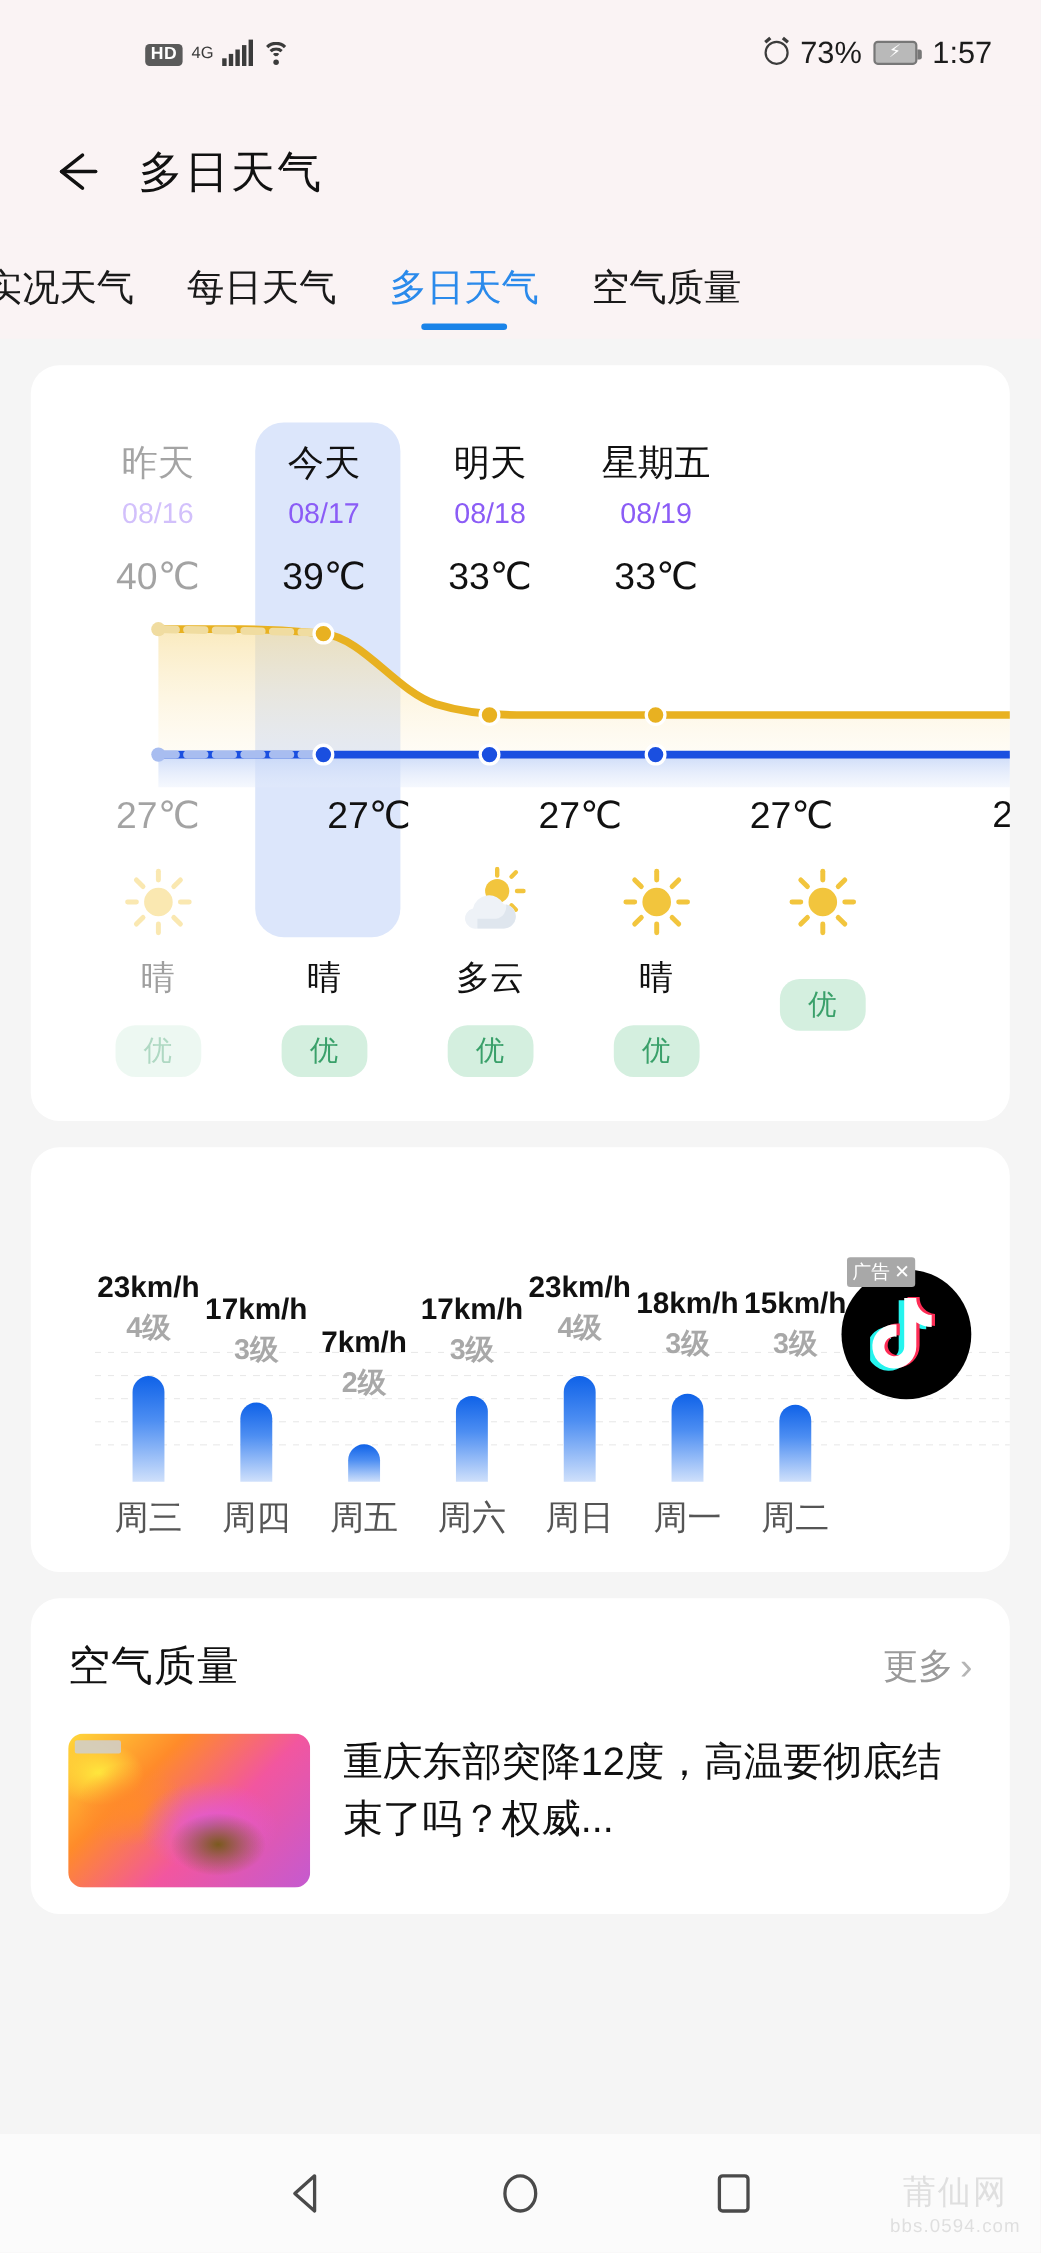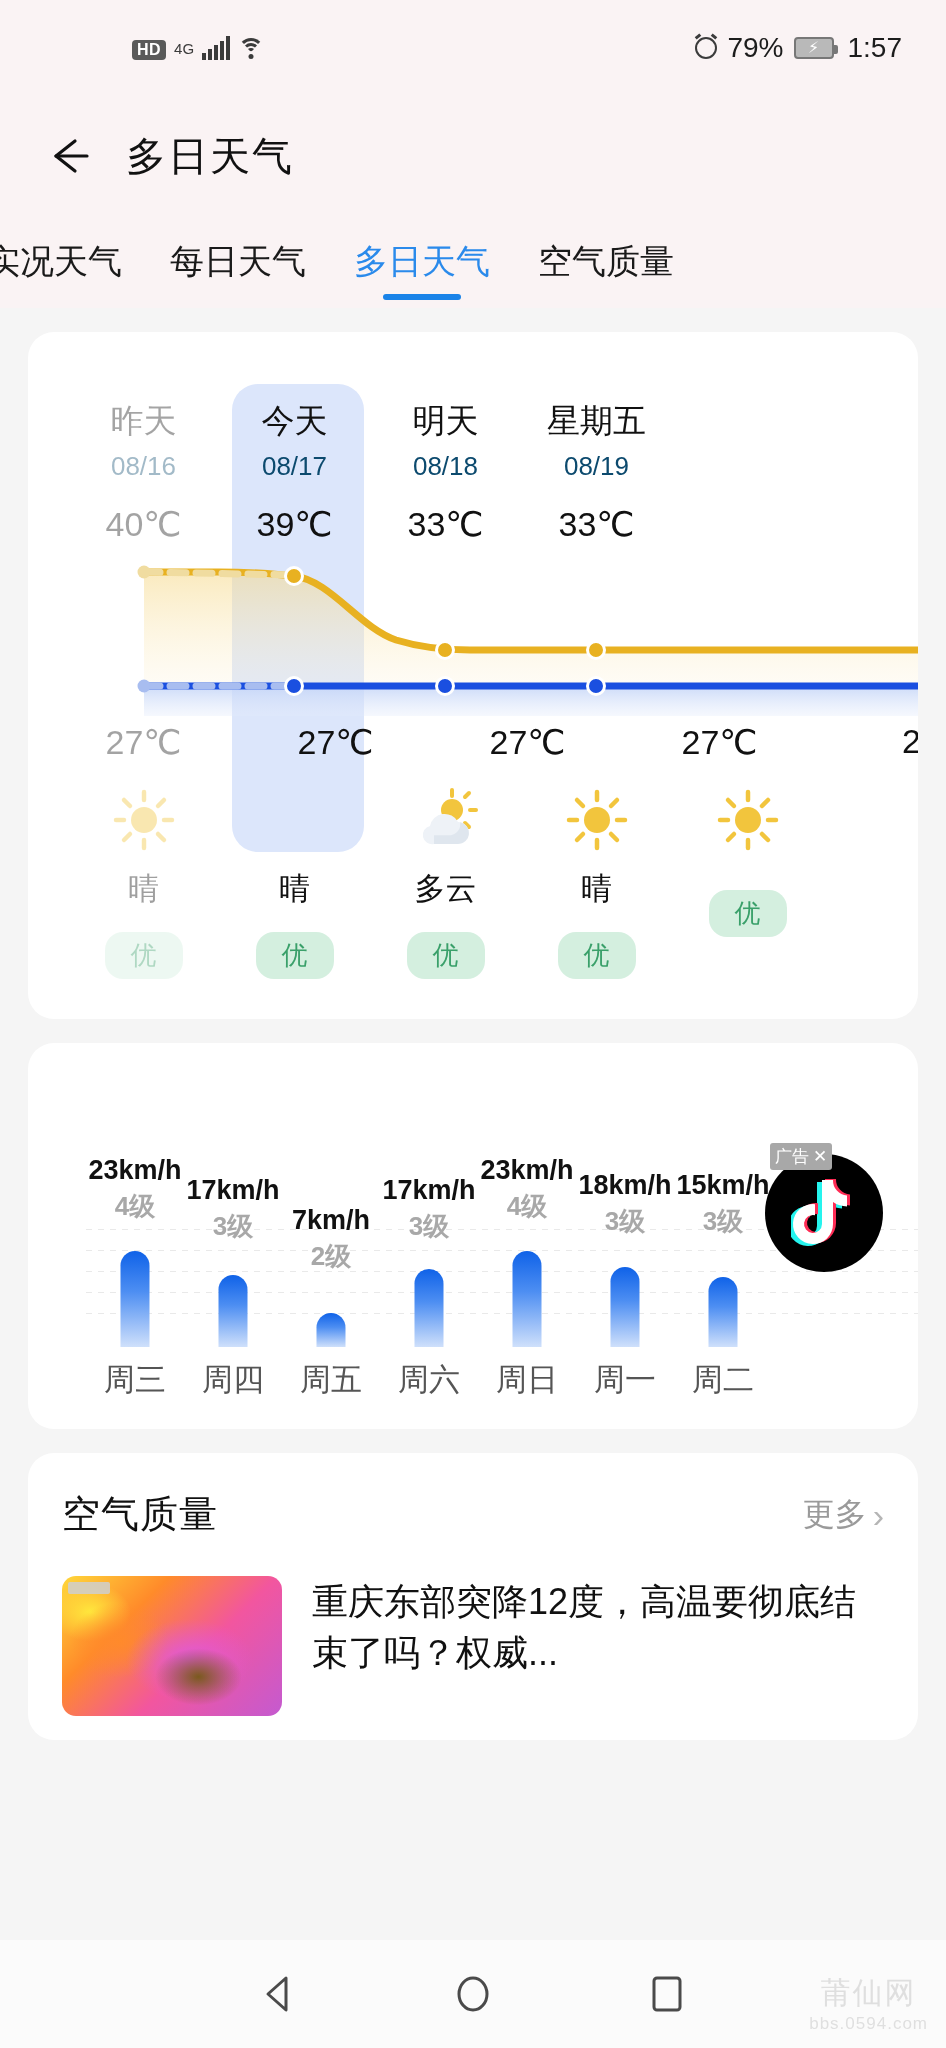--- a/index.html
+++ b/index.html
@@ -92,21 +92,21 @@
   .days-wrap { position:relative; margin-top:34px; }
   .days { display:flex; position:relative; }
   .day-col { width:151px; flex:0 0 151px; text-align:center; position:relative;
     cursor:pointer; }
   .day-col:first-child { margin-left: 40px; }
   .day-col.faded { opacity:.38; }
   .hl-box { position:absolute; left:204px; top:-16px; width:132px; height:468px;
     background:#dce6fb; border-radius:26px; z-index:0; }
   .day-col > * { position:relative; z-index:1; }
   .d-name { font-size:33px;color:#111;line-height:1.25; }
-  .d-date { font-size:26px;color:#0c4a6e;margin-top:10px; }
+  .d-date { font-size:26px;color:#8b5cf6;margin-top:10px; }
   .d-high { font-size:34px;color:#111;margin-top:22px; }
 
   
   .chart { position:relative; height:158px; margin-top:14px; }
   .chart svg { position:absolute; left:0; top:0; }
   .chart .fade-l { position:absolute;left:0;top:0;width:110px;height:100%;
     background:linear-gradient(90deg,rgba(255,255,255,.75),rgba(255,255,255,0));
     z-index:3;pointer-events:none;}
 
   .lows { display:flex; margin-top:6px; position:relative;gap:41px; }
@@ -200,21 +200,21 @@
       </span>
     <span class="wifi">
         <span></span>
         <span></span>
         <span></span>
         <span class="dot"></span>
       </span>
   </div>
   <div class="sb-right">
     <span class="alarm"></span>
-    <span class="batt-pct">79%</span>
+    <span class="batt-pct">73%</span>
     <span class="batt">
         <span class="batt-bolt">⚡</span>
       </span>
     <span class="clock">1:57</span>
   </div>
 </div>
 
 <div class="appbar">
   <div class="back-arrow">
     <svg viewBox="0 0 46 46">

